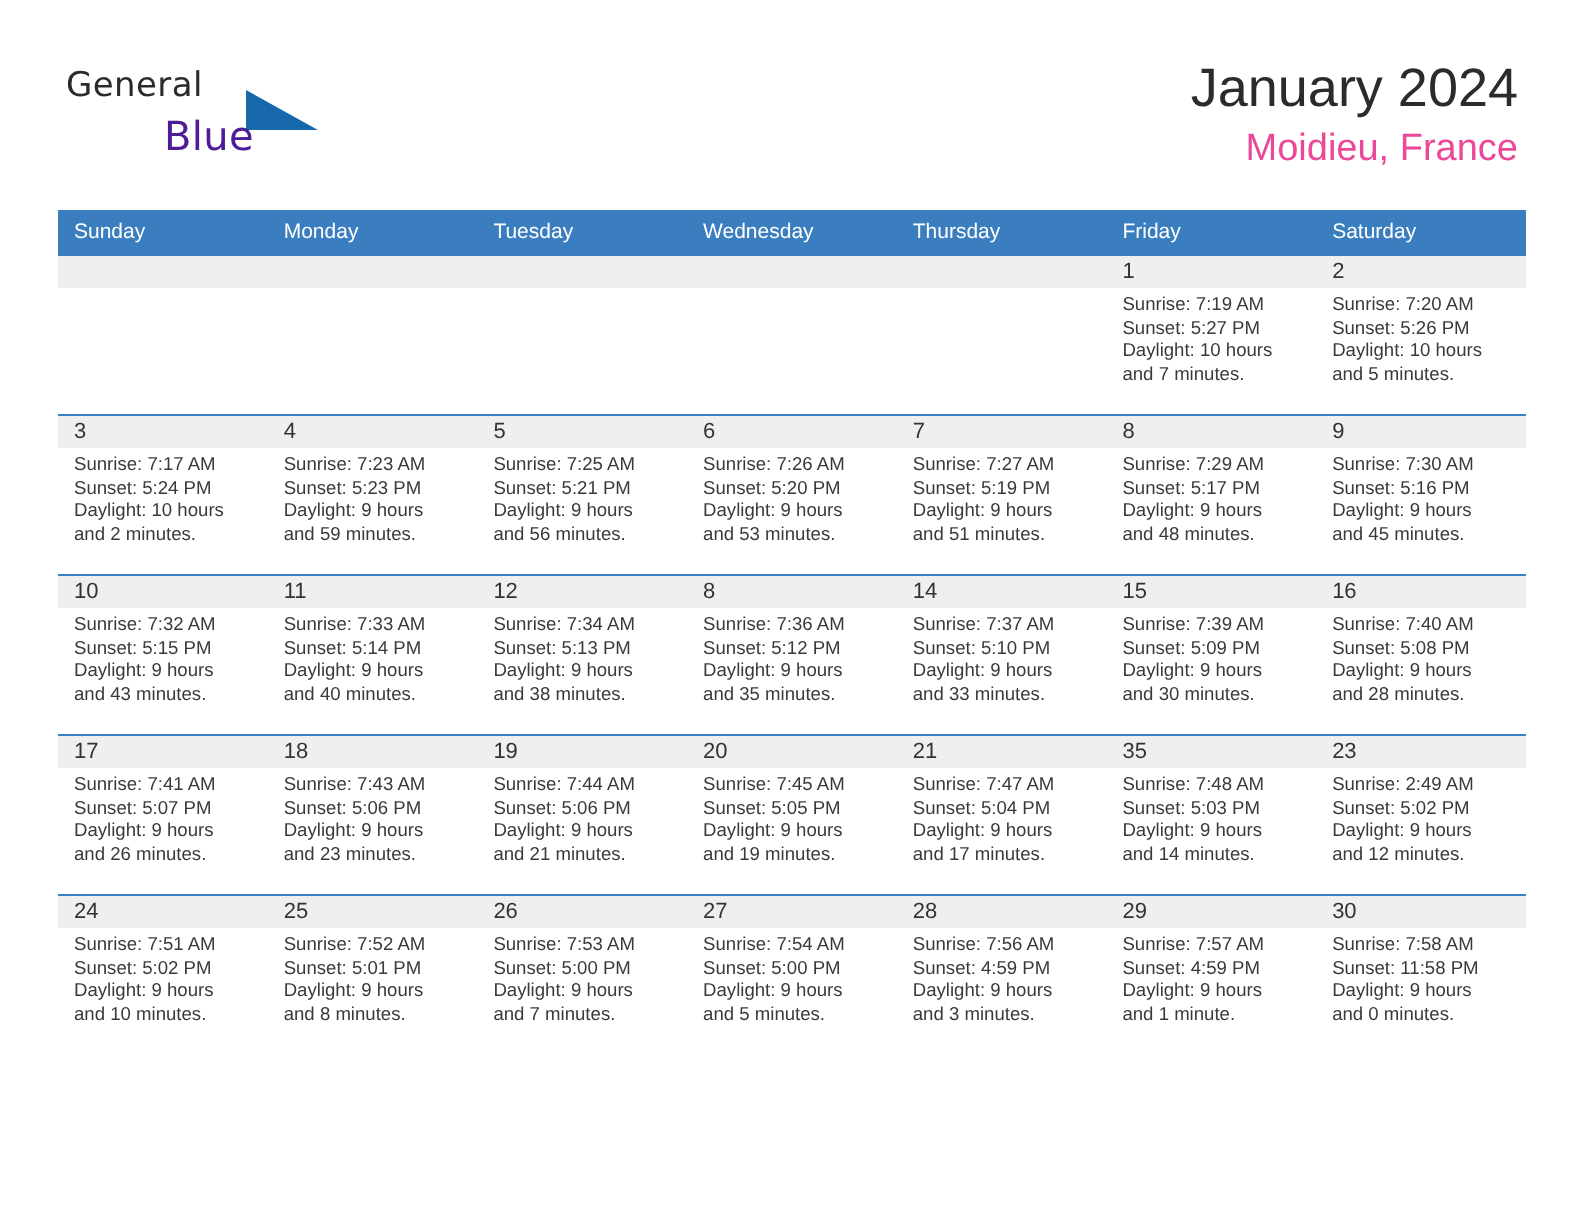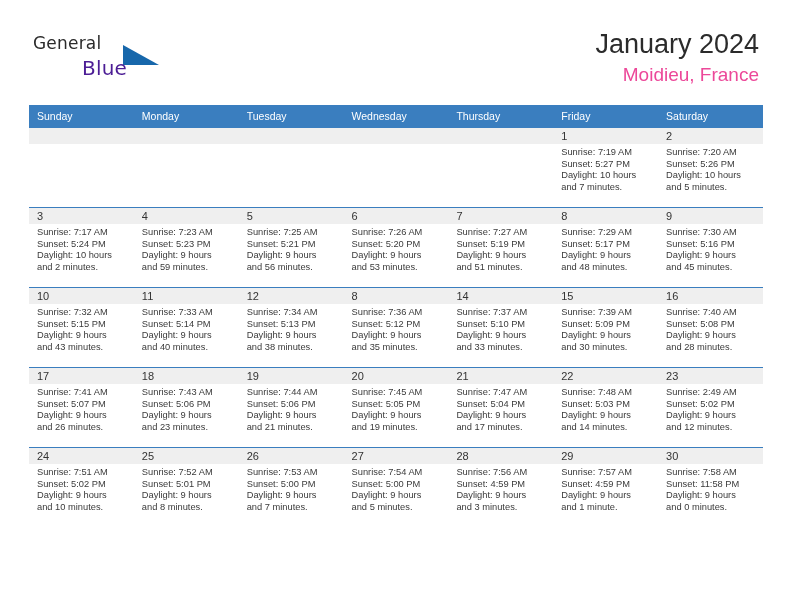--- a/index.html
+++ b/index.html
@@ -409,21 +409,21 @@
           <td>
             <div class="daynum-bar">21</div>
             <div class="cell-body">
               <div>Sunrise: 7:47 AM</div>
               <div>Sunset: 5:04 PM</div>
               <div>Daylight: 9 hours</div>
               <div>and 17 minutes.</div>
             </div>
           </td>
           <td>
-            <div class="daynum-bar">22</div>
+            <div class="daynum-bar">35</div>
             <div class="cell-body">
               <div>Sunrise: 7:48 AM</div>
               <div>Sunset: 5:03 PM</div>
               <div>Daylight: 9 hours</div>
               <div>and 14 minutes.</div>
             </div>
           </td>
           <td>
             <div class="daynum-bar">23</div>
             <div class="cell-body">

